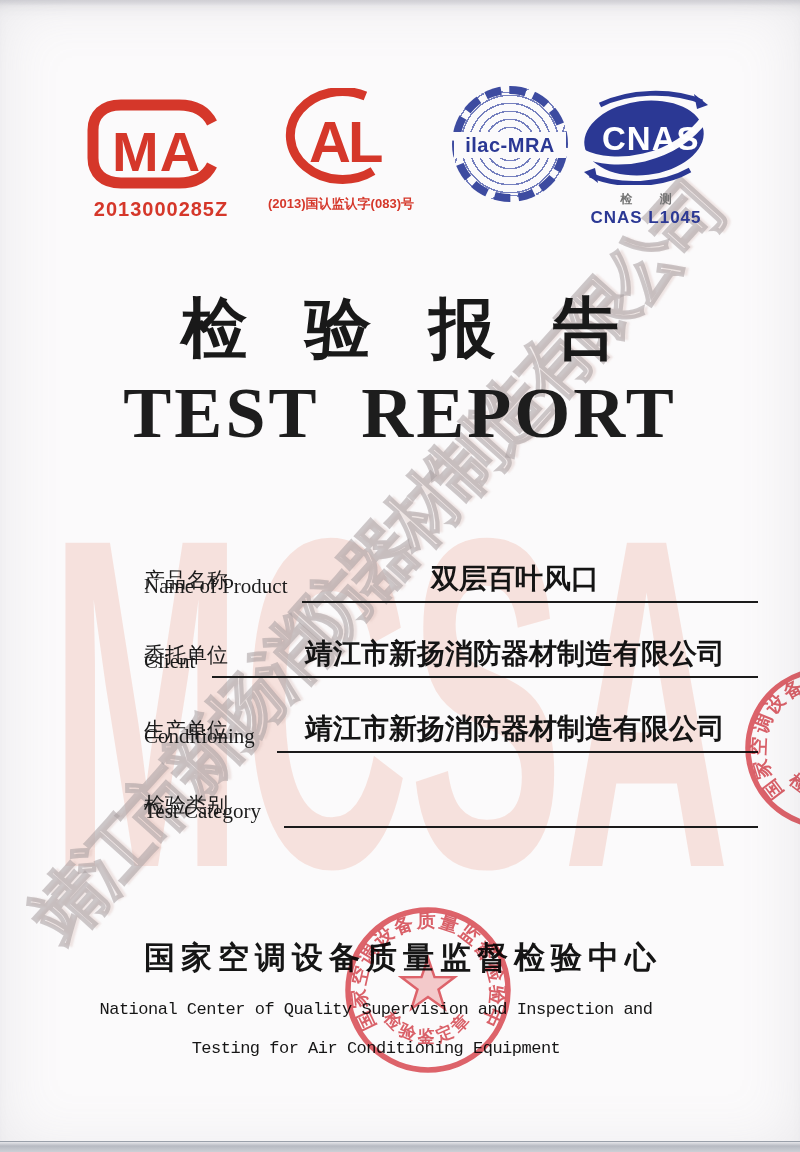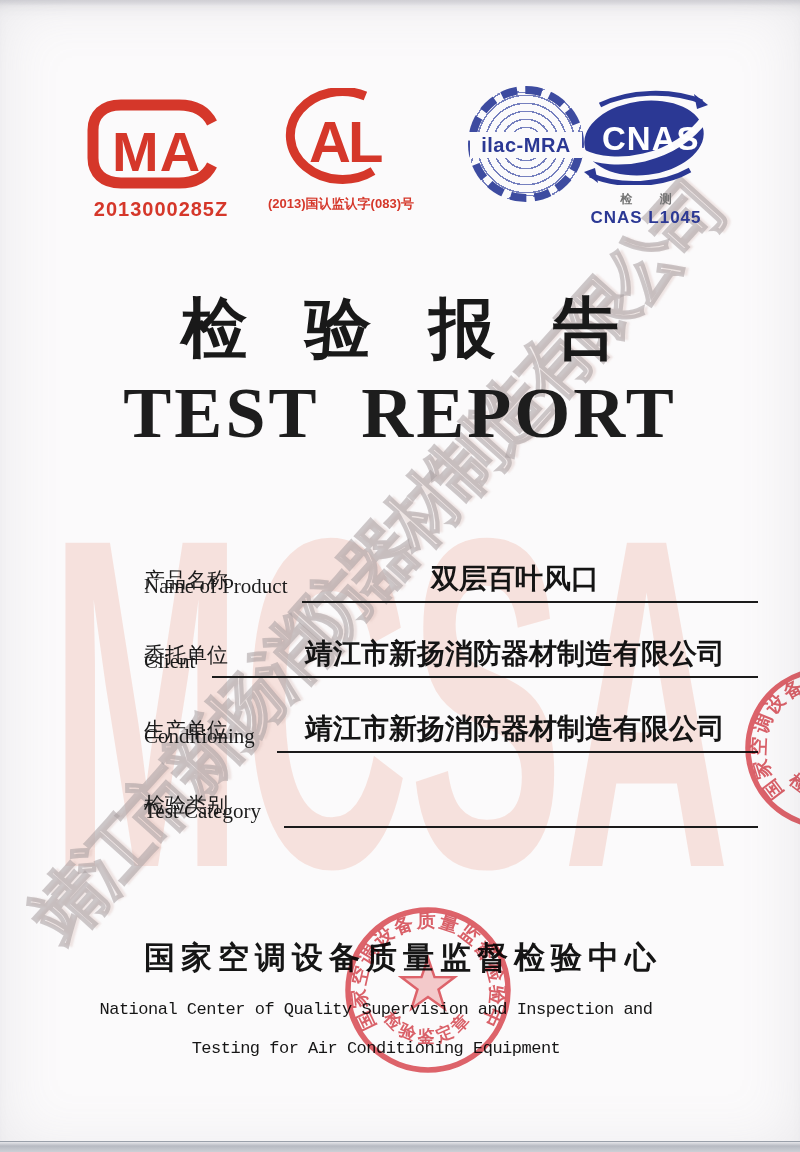--- a/index.html
+++ b/index.html
@@ -18,21 +18,21 @@
     -webkit-text-stroke:2px rgba(168,158,160,.55);
     text-shadow:3px 3px 2px rgba(216,186,181,.35);
     transform:rotate(-48deg);transform-origin:0 36px;
   }
   
   .cert{position:absolute;z-index:2;}
   .cma-block{left:86px;top:98px;width:150px;}
   .cma-num{margin-top:4px;text-align:center;font-size:20px;font-weight:bold;color:#d5372a;letter-spacing:1px;}
   .cal-block{left:258px;top:88px;width:166px;}
   .cal-cap{margin-top:3px;text-align:center;font-size:13px;font-weight:bold;color:#d5372a;}
-  .ilac-block{left:468px;top:86px;width:118px;height:118px;}
+  .ilac-block{left:452px;top:86px;width:118px;height:118px;}
   .ilac-ring{
     position:absolute;left:0;top:0;width:100px;height:100px;border:8px dashed #3d4ba0;border-radius:50%;
     background:repeating-radial-gradient(circle at 50% 50%, rgba(72,86,170,.75) 0 1.5px, rgba(72,86,170,0) 1.5px 8px);
   }
   .ilac-band{position:absolute;left:2px;top:46px;width:112px;height:26px;background:#fbfafb;}
   .ilac-text{position:absolute;left:0;top:48px;width:116px;text-align:center;font-size:20px;font-weight:bold;color:#2b3894;letter-spacing:.5px;}
   .cnas-block{left:570px;top:89px;width:152px;}
   .cnas-cap{margin-top:2px;text-align:center;font-size:12px;font-weight:bold;color:#737373;letter-spacing:12px;padding-left:12px;}
   .cnas-code{text-align:center;font-size:17px;font-weight:bold;color:#2b3894;letter-spacing:1px;}
   

